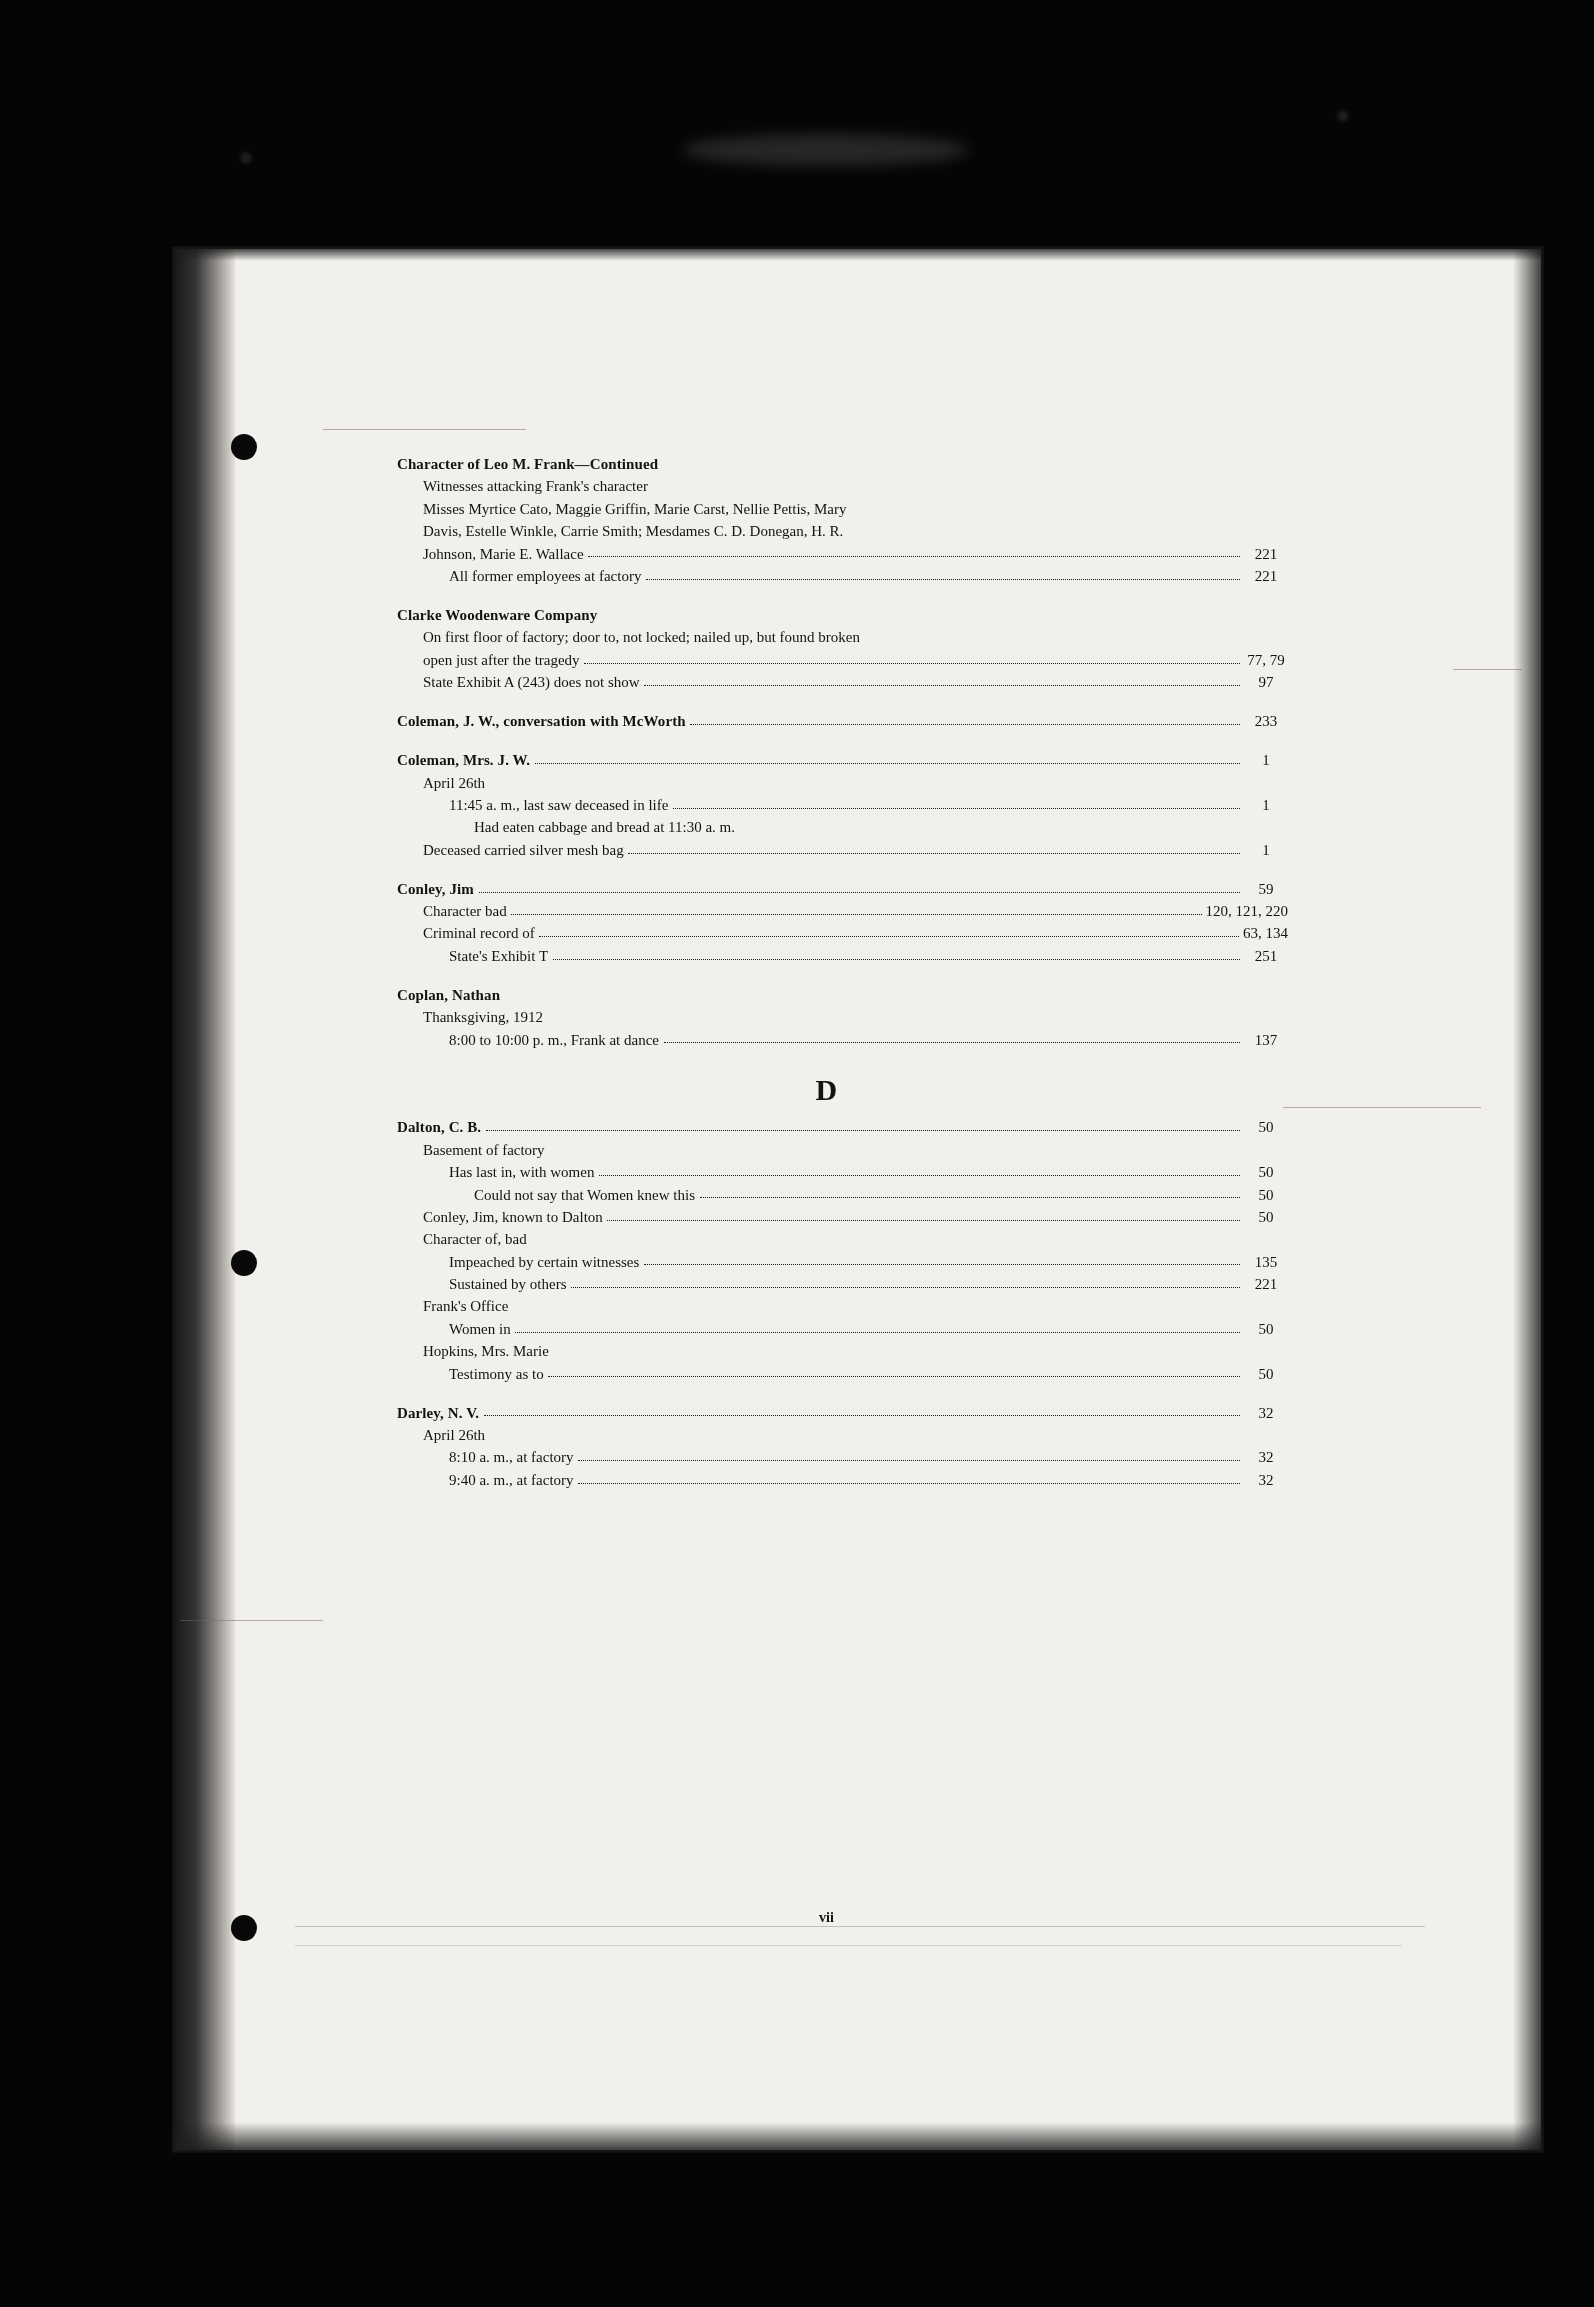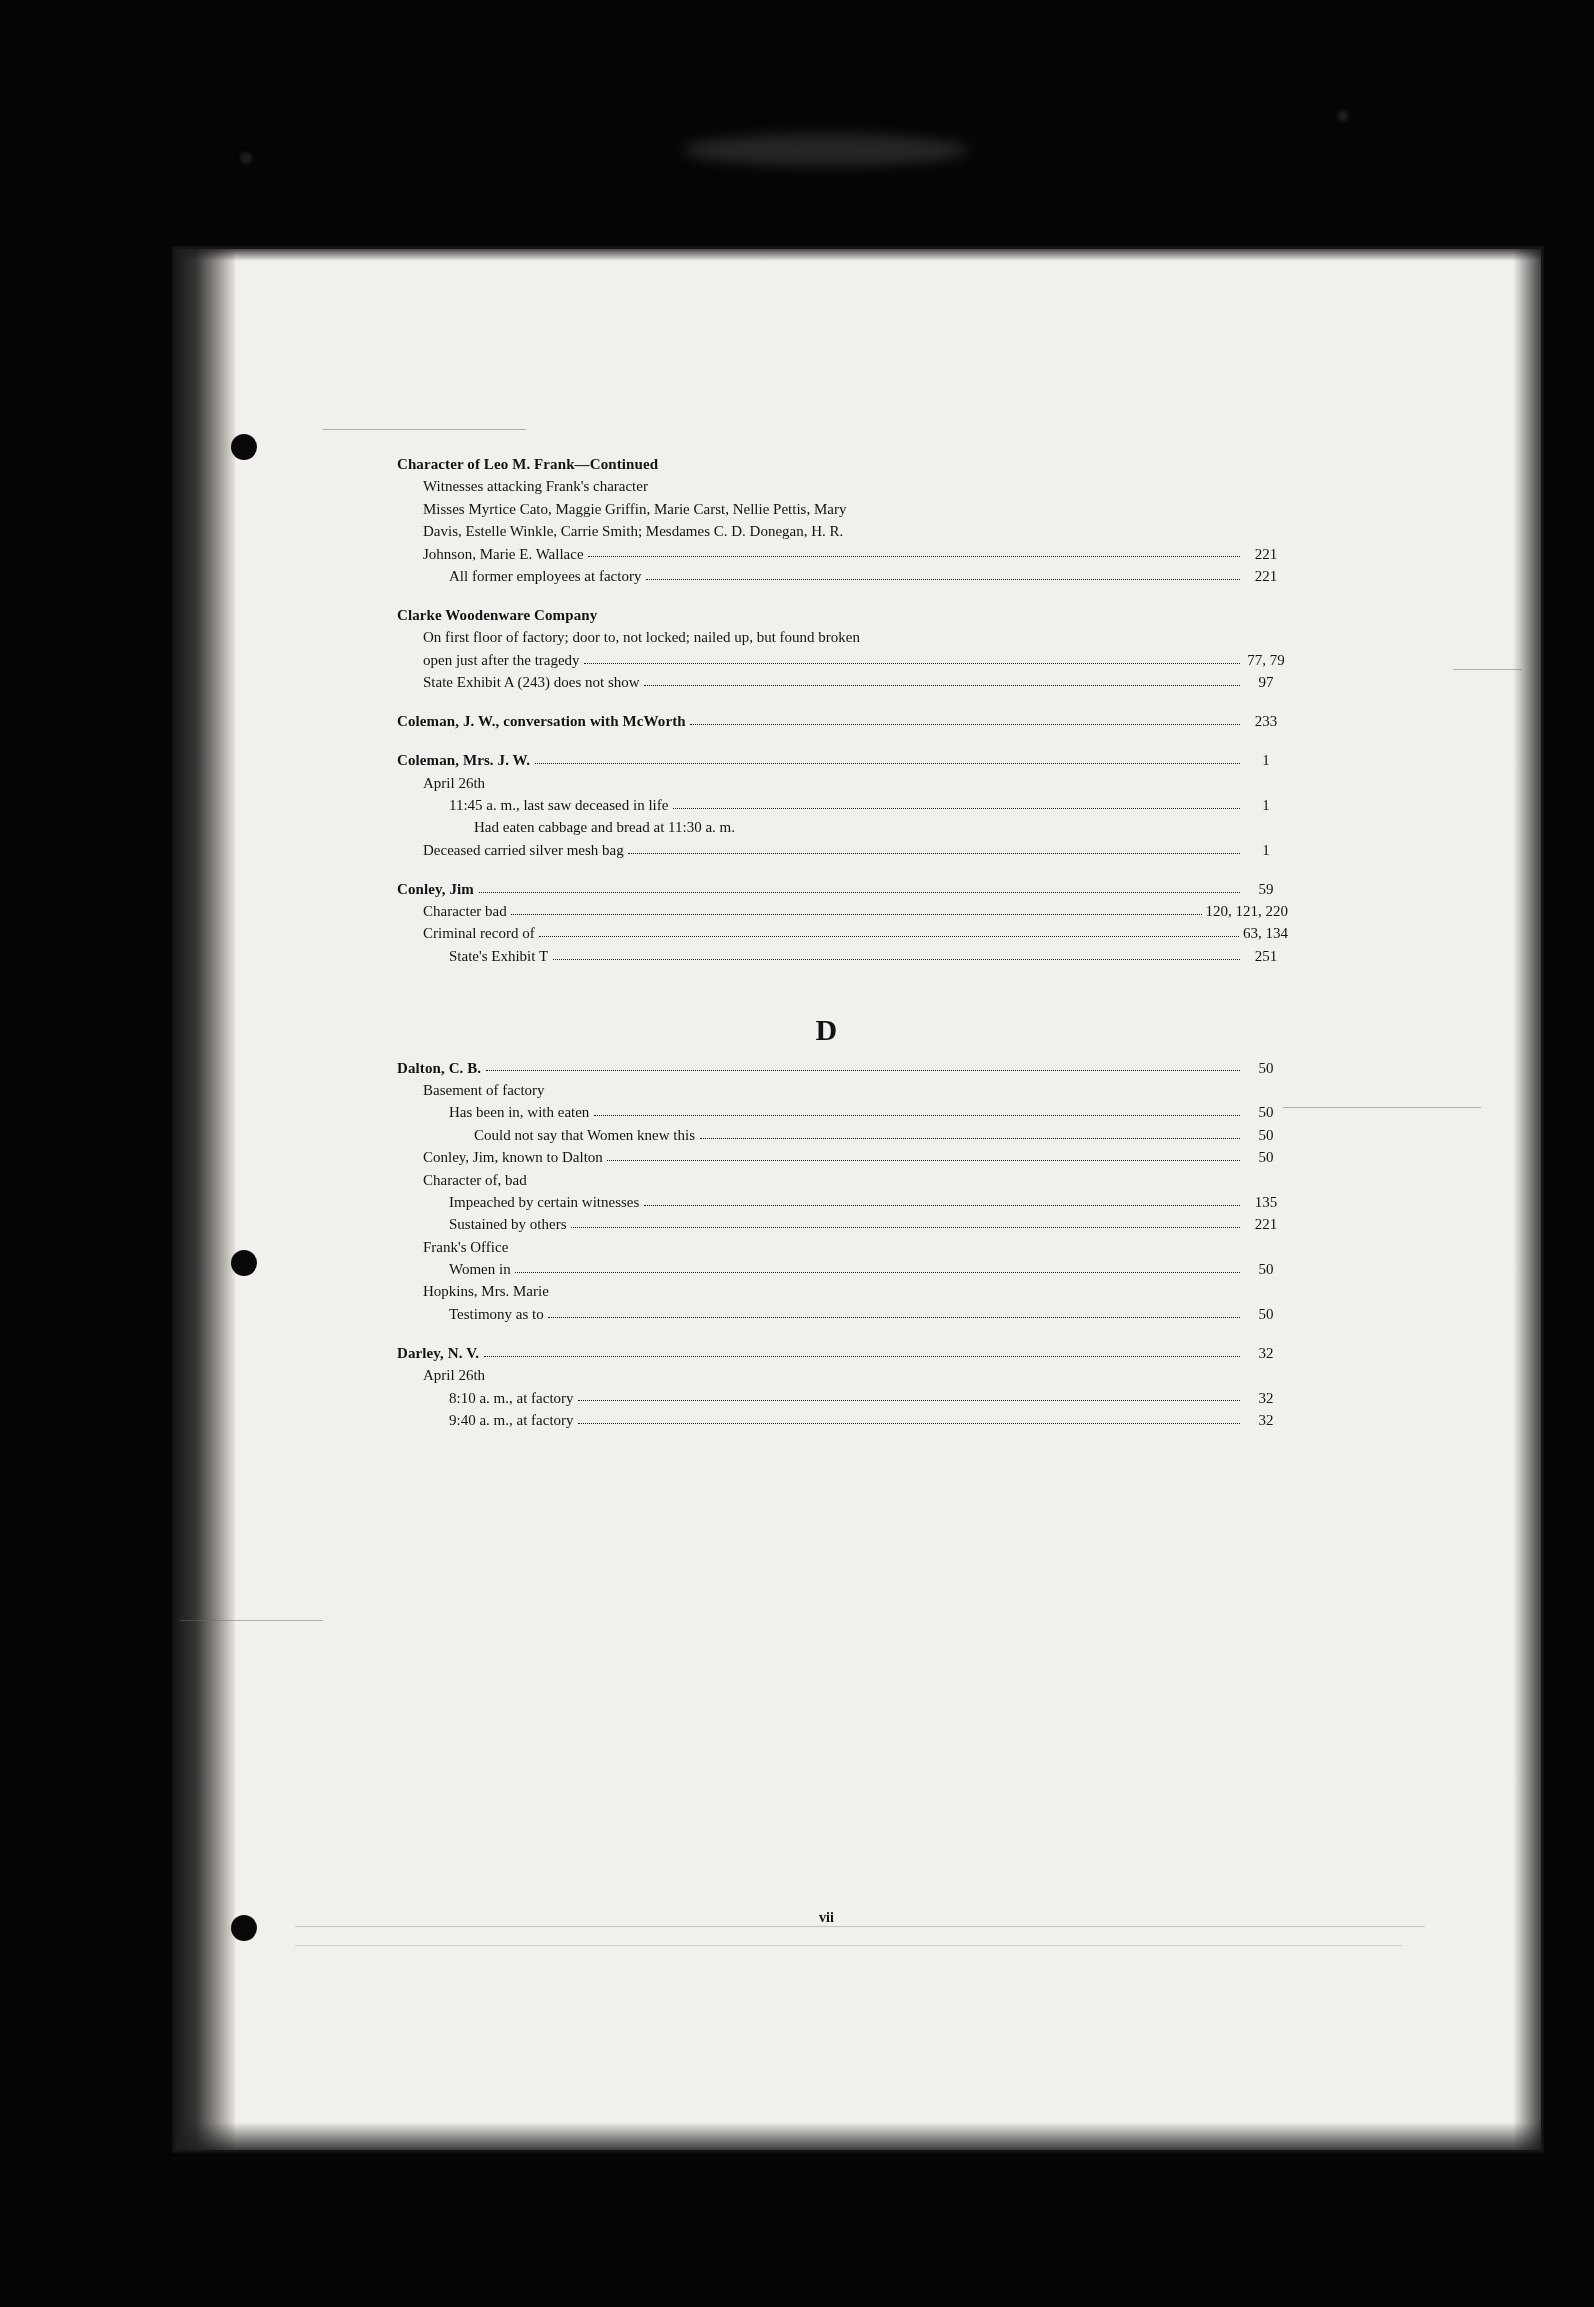--- a/index.html
+++ b/index.html
@@ -286,36 +286,51 @@
     <div class="gap-sm"></div>
     <div class="row">
       <span class="txt i2">State's Exhibit T</span>
       <span class="leader"></span>
       <span class="pg">251</span>
     </div>
   </div>
 
   <div class="gap-lg"></div>
 
+  <div class="entry">
+    <div class="row no-leader">
+      <span class="txt head plain">Coplan, Nathan</span>
+    </div>
+    <div class="gap-sm"></div>
+    <div class="row no-leader">
+      <span class="txt i1">Thanksgiving, 1912</span>
+    </div>
+    <div class="gap-sm"></div>
+    <div class="row">
+      <span class="txt i2">8:00 to 10:00 p. m., Frank at dance</span>
+      <span class="leader"></span>
+      <span class="pg">137</span>
+    </div>
+  </div>
 
   <div class="section-letter">D</div>
 
   <div class="entry">
     <div class="row">
       <span class="txt head plain">Dalton, C. B.</span>
       <span class="leader"></span>
       <span class="pg">50</span>
     </div>
     <div class="gap-sm"></div>
     <div class="row no-leader">
       <span class="txt i1">Basement of factory</span>
     </div>
     <div class="gap-sm"></div>
     <div class="row">
-      <span class="txt i2">Has been in, with eaten</span>
+      <span class="txt i2">Has last in, with women</span>
       <span class="leader"></span>
       <span class="pg">50</span>
     </div>
     <div class="gap-sm"></div>
     <div class="row">
       <span class="txt i3">Could not say that Women knew this</span>
       <span class="leader"></span>
       <span class="pg">50</span>
     </div>
     <div class="gap-sm"></div>

